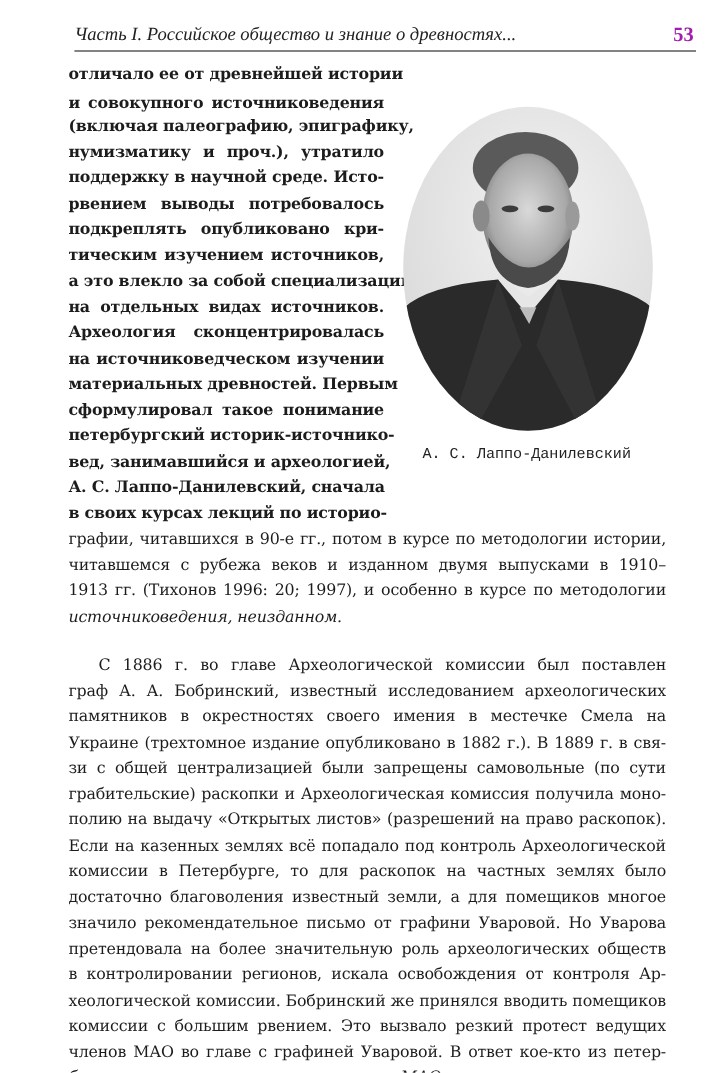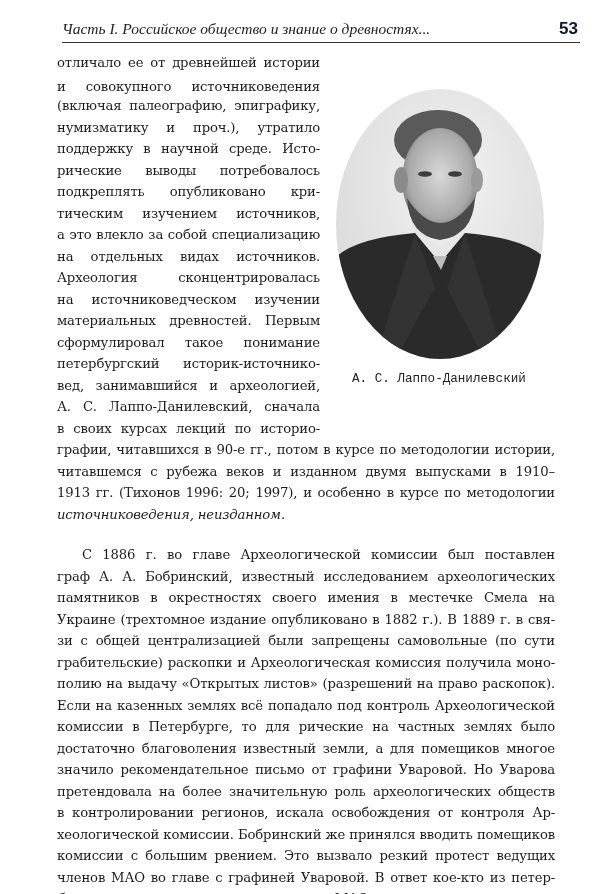--- a/index.html
+++ b/index.html
@@ -2,25 +2,25 @@
 <html><head>
 <meta charset="utf-8">
 <style>
   html, body { margin: 0; padding: 0; background: #ffffff; }
   body { width: 600px; height: 894px; position: relative; overflow: hidden;
          font-family: "DejaVu Serif", "Liberation Serif", serif; color: #1a1a1a; }
   .header { position: absolute; left: 42px; top: 14px; width: 518px; height: 28px;
             border-bottom: 1.5px solid #333; margin-left: 20px; }
   .header .title { position: absolute; left: 0; bottom: 4px; font-style: italic;
                    font-family: "Liberation Serif", serif; font-size: 15.5px; color: #222; }
-  .header .pageno { position: absolute; right: 2px; bottom: 3px; font-family: Liberation Sans, sans-serif;
-                    font-weight: bold; font-size: 17px; color: #0f172a; }
+  .header .pageno { position: absolute; right: 2px; bottom: 3px; font-family: Liberation Serif, serif;
+                    font-weight: bold; font-size: 17px; color: #a21caf; }
   .line { position: absolute; white-space: nowrap; font-family: "DejaVu Serif", serif;
           font-size: 14.6px; line-height: 21.5px; color: #1c1c1c; }
-  .narrow { left: 57px; width: 263px; text-align: justify; text-align-last: justify; }
+  .narrow { left: 57px; width: 263px; text-align: justify; text-align-last: justify; font-weight: bold; }
   .full { left: 57px; width: 498px; text-align: justify; text-align-last: justify; }
   .last { text-align-last: left; font-style: italic; }
   .narrow, .full { font-size: 13.2px; letter-spacing: -0.15px; }
   .photo { position: absolute; left: 335px; top: 88px; width: 210px; height: 272px; }
   .caption { position: absolute; left: 352px; top: 372px; font-family: Liberation Mono, monospace;
              font-size: 12.6px; color: #222; }
 </style>
 </head>
 <body>
 
@@ -28,21 +28,21 @@
   <span class="title">Часть I. Российское общество и знание о древностях...</span>
   <span class="pageno">53</span>
 </div>
 
 <div>
   <div class="line narrow" style="top:52px">отличало ее от древнейшей истории</div>
   <div class="line narrow" style="top:76px">и совокупного источниковедения</div>
   <div class="line narrow" style="top:95px">(включая палеографию, эпиграфику,</div>
   <div class="line narrow" style="top:116.5px">нумизматику и проч.), утратило</div>
   <div class="line narrow" style="top:138px">поддержку в научной среде. Исто-</div>
-  <div class="line narrow" style="top:159.5px">рические выводы потребовалось</div>
+  <div class="line narrow" style="top:159.5px">рвением выводы потребовалось</div>
   <div class="line narrow" style="top:181px">подкреплять опубликовано кри-</div>
   <div class="line narrow" style="top:202.5px">тическим изучением источников,</div>
   <div class="line narrow" style="top:224px">а это влекло за собой специализацию</div>
   <div class="line narrow" style="top:245.5px">на отдельных видах источников.</div>
   <div class="line narrow" style="top:267px">Археология сконцентрировалась</div>
   <div class="line narrow" style="top:288.5px">на источниковедческом изучении</div>
   <div class="line narrow" style="top:310px">материальных древностей. Первым</div>
   <div class="line narrow" style="top:331.5px">сформулировал такое понимание</div>
   <div class="line narrow" style="top:353px">петербургский историк-источнико-</div>
   <div class="line narrow" style="top:374.5px">вед, занимавшийся и археологией,</div>
@@ -101,21 +101,21 @@
 
 <div>
   <div class="line full" style="top:544px; left:82px; width:473px">С 1886 г. во главе Археологической комиссии был поставлен</div>
   <div class="line full" style="top:565.5px">граф А. А. Бобринский, известный исследованием археологических</div>
   <div class="line full" style="top:587px">памятников в окрестностях своего имения в местечке Смела на</div>
   <div class="line full" style="top:608.5px">Украине (трехтомное издание опубликовано в 1882 г.). В 1889 г. в свя-</div>
   <div class="line full" style="top:630px">зи с общей централизацией были запрещены самовольные (по сути</div>
   <div class="line full" style="top:651.5px">грабительские) раскопки и Археологическая комиссия получила моно-</div>
   <div class="line full" style="top:673px">полию на выдачу «Открытых листов» (разрешений на право раскопок).</div>
   <div class="line full" style="top:694.5px">Если на казенных землях всё попадало под контроль Археологической</div>
-  <div class="line full" style="top:716px">комиссии в Петербурге, то для рические на частных землях было</div>
+  <div class="line full" style="top:716px">комиссии в Петербурге, то для раскопок на частных землях было</div>
   <div class="line full" style="top:737.5px">достаточно благоволения известный земли, а для помещиков многое</div>
   <div class="line full" style="top:759px">значило рекомендательное письмо от графини Уваровой. Но Уварова</div>
   <div class="line full" style="top:780.5px">претендовала на более значительную роль археологических обществ</div>
   <div class="line full" style="top:802px">в контролировании регионов, искала освобождения от контроля Ар-</div>
   <div class="line full" style="top:823.5px">хеологической комиссии. Бобринский же принялся вводить помещиков</div>
   <div class="line full" style="top:845px">комиссии с большим рвением. Это вызвало резкий протест ведущих</div>
   <div class="line full" style="top:866.5px">членов МАО во главе с графиней Уваровой. В ответ кое-кто из петер-</div>
   <div class="line full last" style="top:888px">бургских археологов вышел из состава МАО.</div>
 </div>
 

